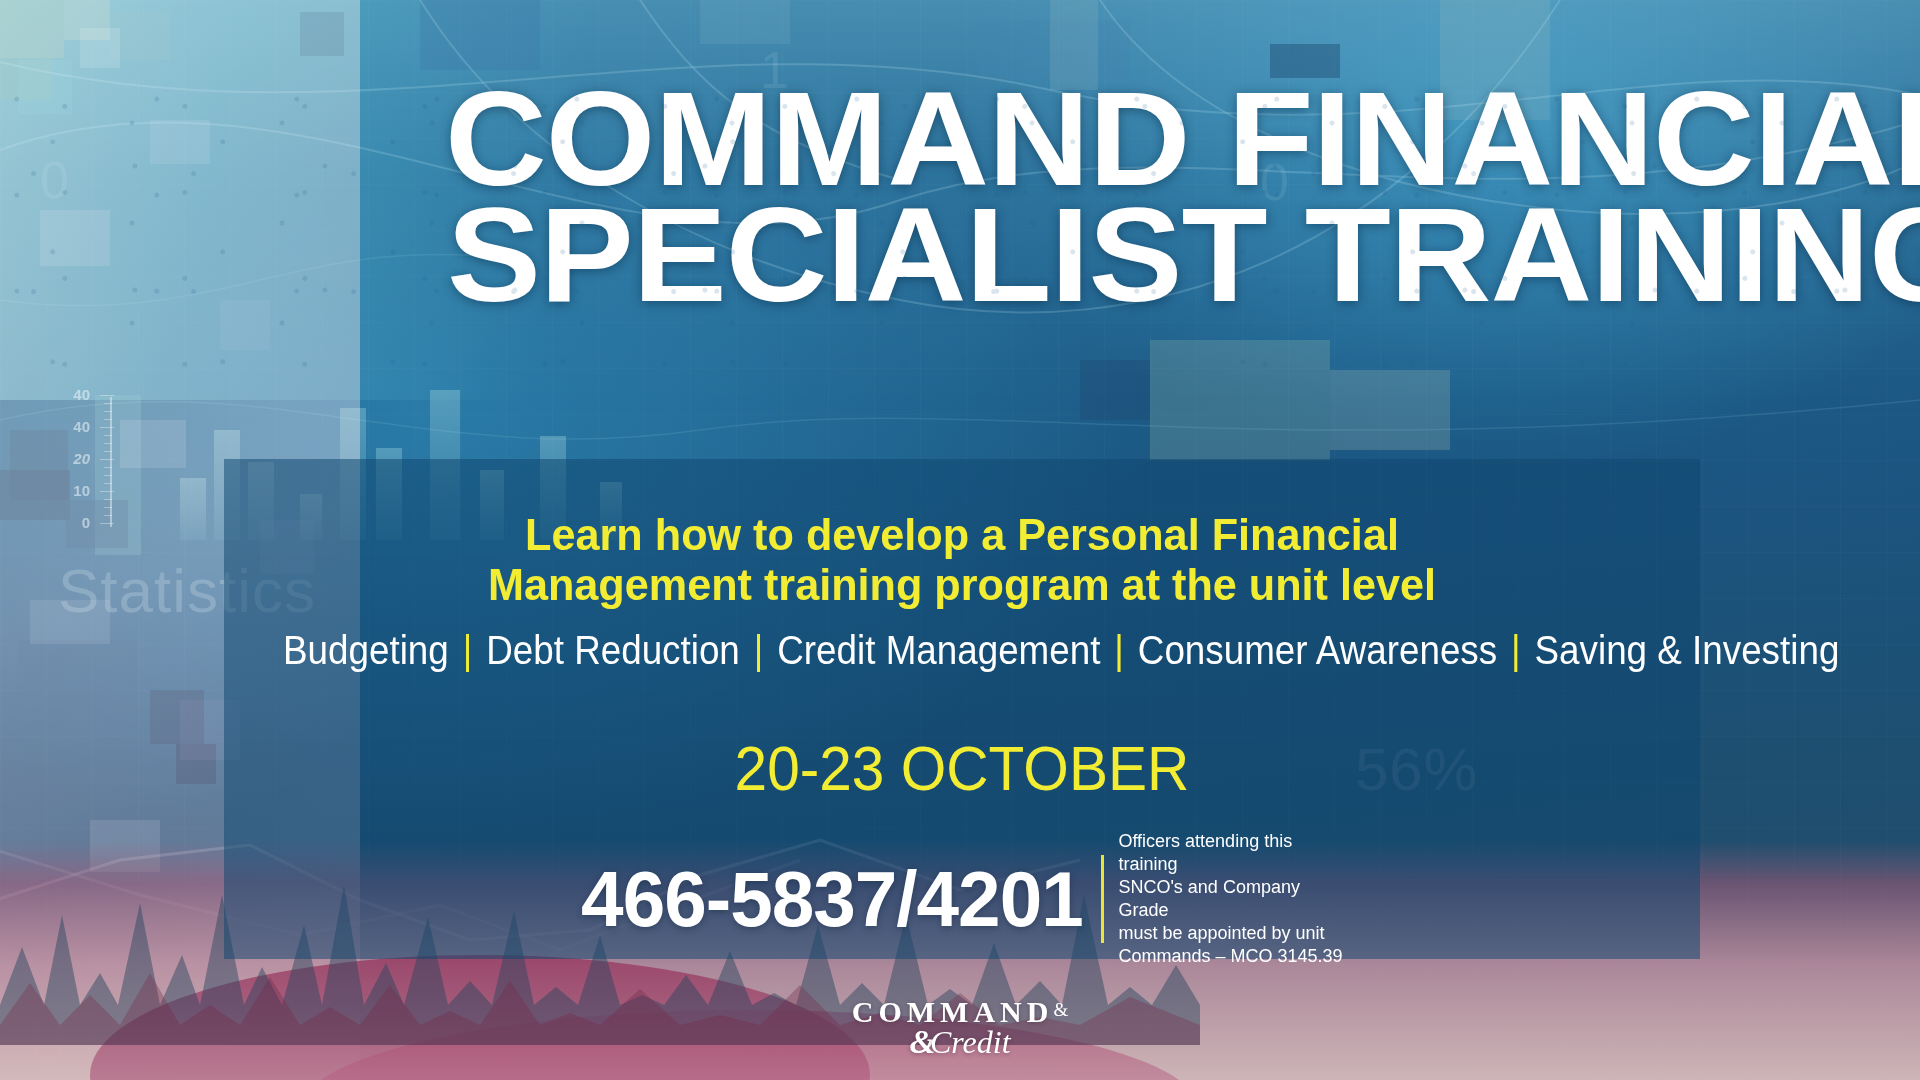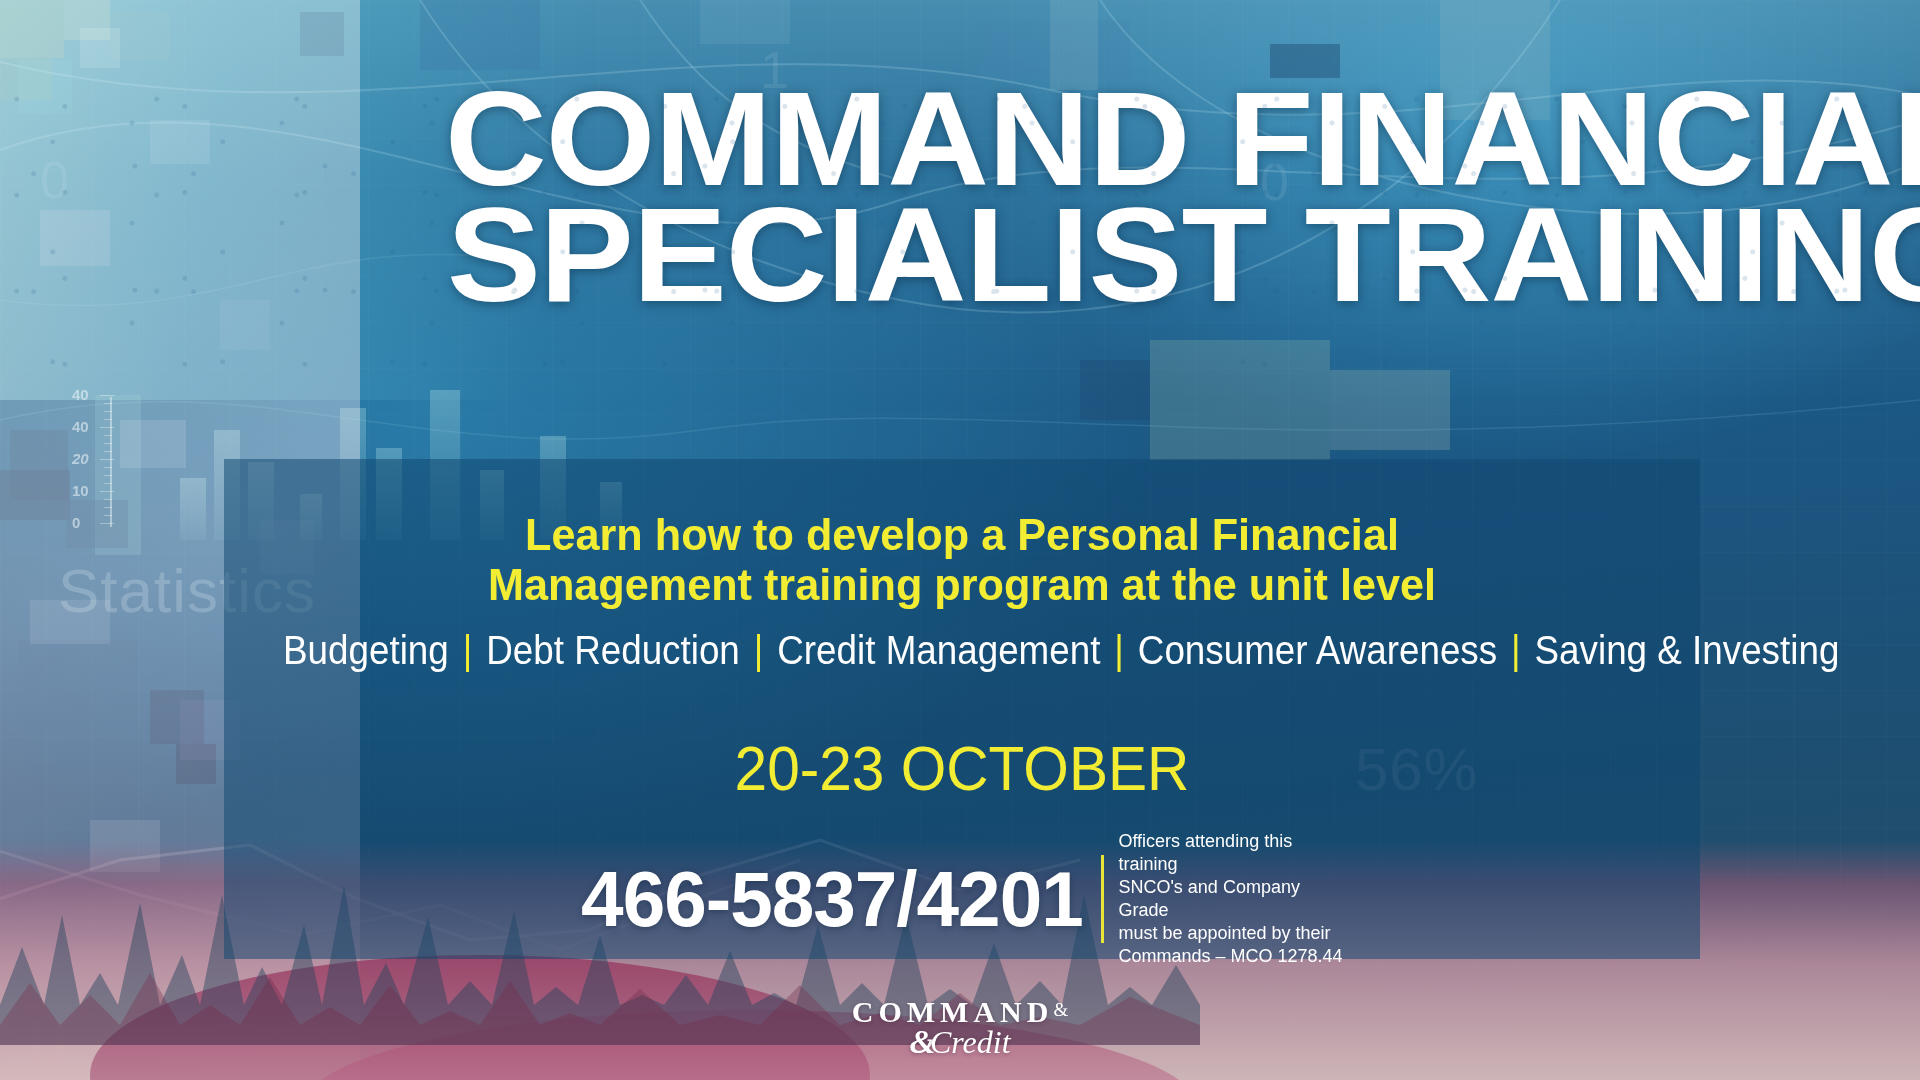--- a/index.html
+++ b/index.html
@@ -65,21 +65,21 @@
 
   
   .ghost{position:absolute;color:rgba(255,255,255,.13);font-weight:700;letter-spacing:1px;user-select:none;}
   .ghost-stat{left:58px;top:555px;font-size:62px;color:rgba(225,240,245,.22);font-weight:400;}
   .ghost-56{left:1355px;top:735px;font-size:60px;color:rgba(255,255,255,.10);font-weight:400;}
   .ghost-0{left:28px;top:1000px;font-size:70px;color:rgba(120,120,130,.22);font-weight:400;}
   .ghost-num{font-size:52px;color:rgba(255,255,255,.09);font-weight:400;}
 
   
   .axis{position:absolute;left:48px;top:395px;width:130px;height:135px;color:rgba(235,245,250,.55);font-size:15px;font-weight:700;}
-  .axis .tick{position:absolute;right:76px;width:30px;}
+  .axis .tick{position:absolute;right:88px;text-align:right;width:30px;}
   .axis .rule{position:absolute;left:62px;top:2px;width:2px;height:130px;background:rgba(235,245,250,.45);}
   .axis .minor{position:absolute;left:56px;width:8px;height:1px;background:rgba(235,245,250,.38);}
   .axis .minor.maj{left:52px;width:14px;}
 
   
   .bars{position:absolute;left:180px;top:390px;width:560px;height:150px;opacity:.33;}
   .bars i{position:absolute;bottom:0;background:linear-gradient(to bottom,rgba(190,235,235,.9),rgba(120,195,205,.35));}
 
   
   .traces{position:absolute;inset:0;opacity:.55;}
@@ -320,22 +320,22 @@
   </div>
 
   <div class="dateline">20-23 OCTOBER</div>
 
   <div class="contact">
     <div class="phone">466-5837/4201</div>
     <div class="vrule"></div>
     <div class="fineprint">
       <div>Officers attending this training</div>
       <div>SNCO's and Company Grade</div>
-      <div>must be appointed by their</div>
-      <div>Commands – MCO 1278.44</div>
+      <div>must be appointed by unit</div>
+      <div>Commands – MCO 3145.39</div>
     </div>
   </div>
 
   <div class="logo">
     <span class="l1">COMMAND</span><span class="amp">&amp;</span>
     <span class="l2"><span class="bigamp">&amp;</span><span>Credit</span></span>
   </div>
 
 </div>
 

